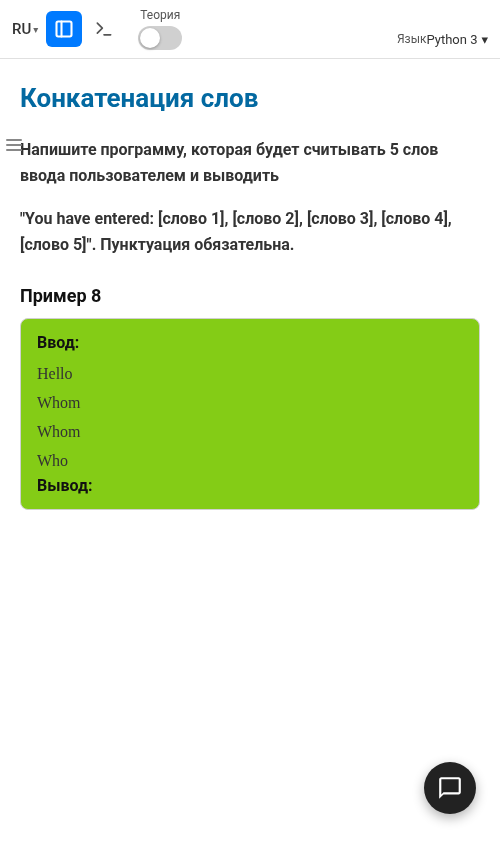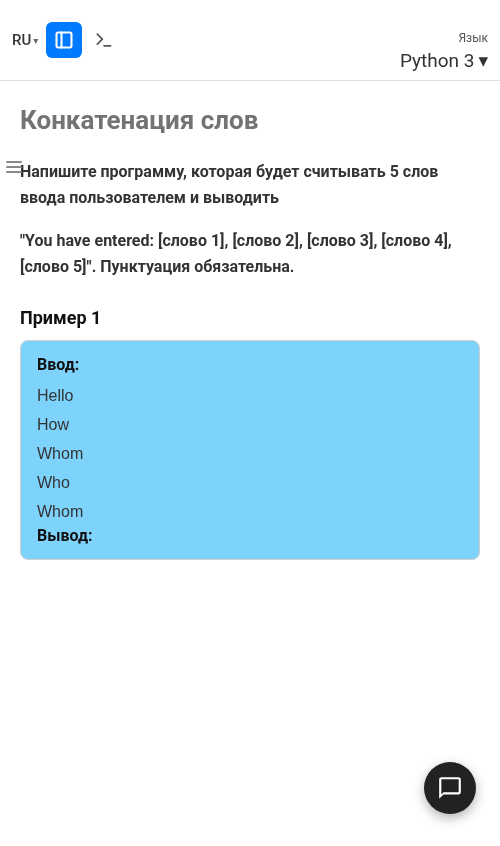--- a/index.html
+++ b/index.html
@@ -104,52 +104,52 @@
       height: 20px;
       background: white;
       border-radius: 50%;
       top: 2px;
       left: 2px;
       box-shadow: 0 1px 3px rgba(0,0,0,0.3);
     }
 
     .lang-right-section {
       display: flex;
-      flex-direction: column;
-      align-items: flex-end;
+      flex-direction: row;
+      align-items: flex-start;
       margin-left: auto;
       margin-top: 23px;
     }
 
     .lang-right-label {
       font-size: 12px;
       color: #555;
       margin-bottom: 4px;
     }
 
     .lang-right-select {
       display: flex;
       align-items: center;
       gap: 4px;
-      font-size: 19px;
+      font-size: 13px;
       color: #333;
       cursor: pointer;
     }
 
     
     .content {
       padding: 24px 20px 20px 20px;
       position: relative;
     }
 
     .page-title {
       font-size: 26px;
       font-weight: 700;
       margin-bottom: 24px;
-      color: #737373;
+      color: #0369a1;
     }
 
     .description-block {
       position: relative;
       margin-bottom: 20px;
       font-weight: bold;
     }
 
     .hamburger-icon {
       position: absolute;
@@ -188,32 +188,32 @@
       font-weight: 700;
       margin-bottom: 12px;
       color: #111;
     }
 
     
     .example-box {
       border: 1px solid #d0d0d0;
       border-radius: 8px;
       padding: 14px 16px;
-      background: #7dd3fc;
+      background: #84cc16;
     }
 
     .example-section-label {
       font-size: 16px;
       font-weight: 700;
       margin-bottom: 8px;
       color: #111;
     }
 
     .example-code {
-      font-family: Liberation Sans, sans-serif;
+      font-family: Liberation Serif, serif;
       font-size: 16px;
       line-height: 1.8;
       color: #333;
     }
 
     .example-code div {
       display: block;
     }
 
     
@@ -262,20 +262,28 @@
       </svg>
     </button>
     <button class="toolbar-btn inactive">
       <svg width="20" height="20" viewBox="0 0 24 24" fill="none" stroke="#555" stroke-width="2" stroke-linecap="round" stroke-linejoin="round">
         <polyline points="4 17 10 11 4 5"></polyline>
         <line x1="12" y1="19" x2="20" y2="19"></line>
       </svg>
     </button>
   </div>
 
+  <div class="theory-section">
+    <span class="theory-label">Теория</span>
+    <div class="toggle-container">
+      <div class="toggle-track">
+        <div class="toggle-thumb"></div>
+      </div>
+    </div>
+  </div>
 
   <div class="lang-right-section">
     <span class="lang-right-label">Язык</span>
     <div class="lang-right-select">
       <span>Python 3</span>
       <span>▾</span>
     </div>
   </div>
 </div>
 
@@ -286,30 +294,29 @@
     <div class="hamburger-icon">
       <span></span>
       <span></span>
       <span></span>
     </div>
     <p class="description-text">Напишите программу, которая будет считывать 5 слов ввода пользователем и выводить</p>
     <p class="example-text">"You have entered: [слово 1], [слово 2], [слово 3], [слово 4], [слово 5]". Пунктуация обязательна.</p>
   </div>
 
   <div class="example-section">
-    <h2 class="example-header">Пример 1</h2>
+    <h2 class="example-header">Пример 8</h2>
 
     <div class="example-box">
       <div class="example-section-label">Ввод:</div>
       <div class="example-code">
         <div>Hello</div>
-        <div>How</div>
+        <div>Whom</div>
         <div>Whom</div>
         <div>Who</div>
-        <div>Whom</div>
       </div>
       <div class="output-label">Вывод:</div>
     </div>
   </div>
 </div>
 
 <div class="chat-button">
   <svg viewBox="0 0 24 24" fill="white">
     <path d="M20 2H4c-1.1 0-2 .9-2 2v18l4-4h14c1.1 0 2-.9 2-2V4c0-1.1-.9-2-2-2zm0 14H6l-2 2V4h16v12z"></path>
   </svg>

